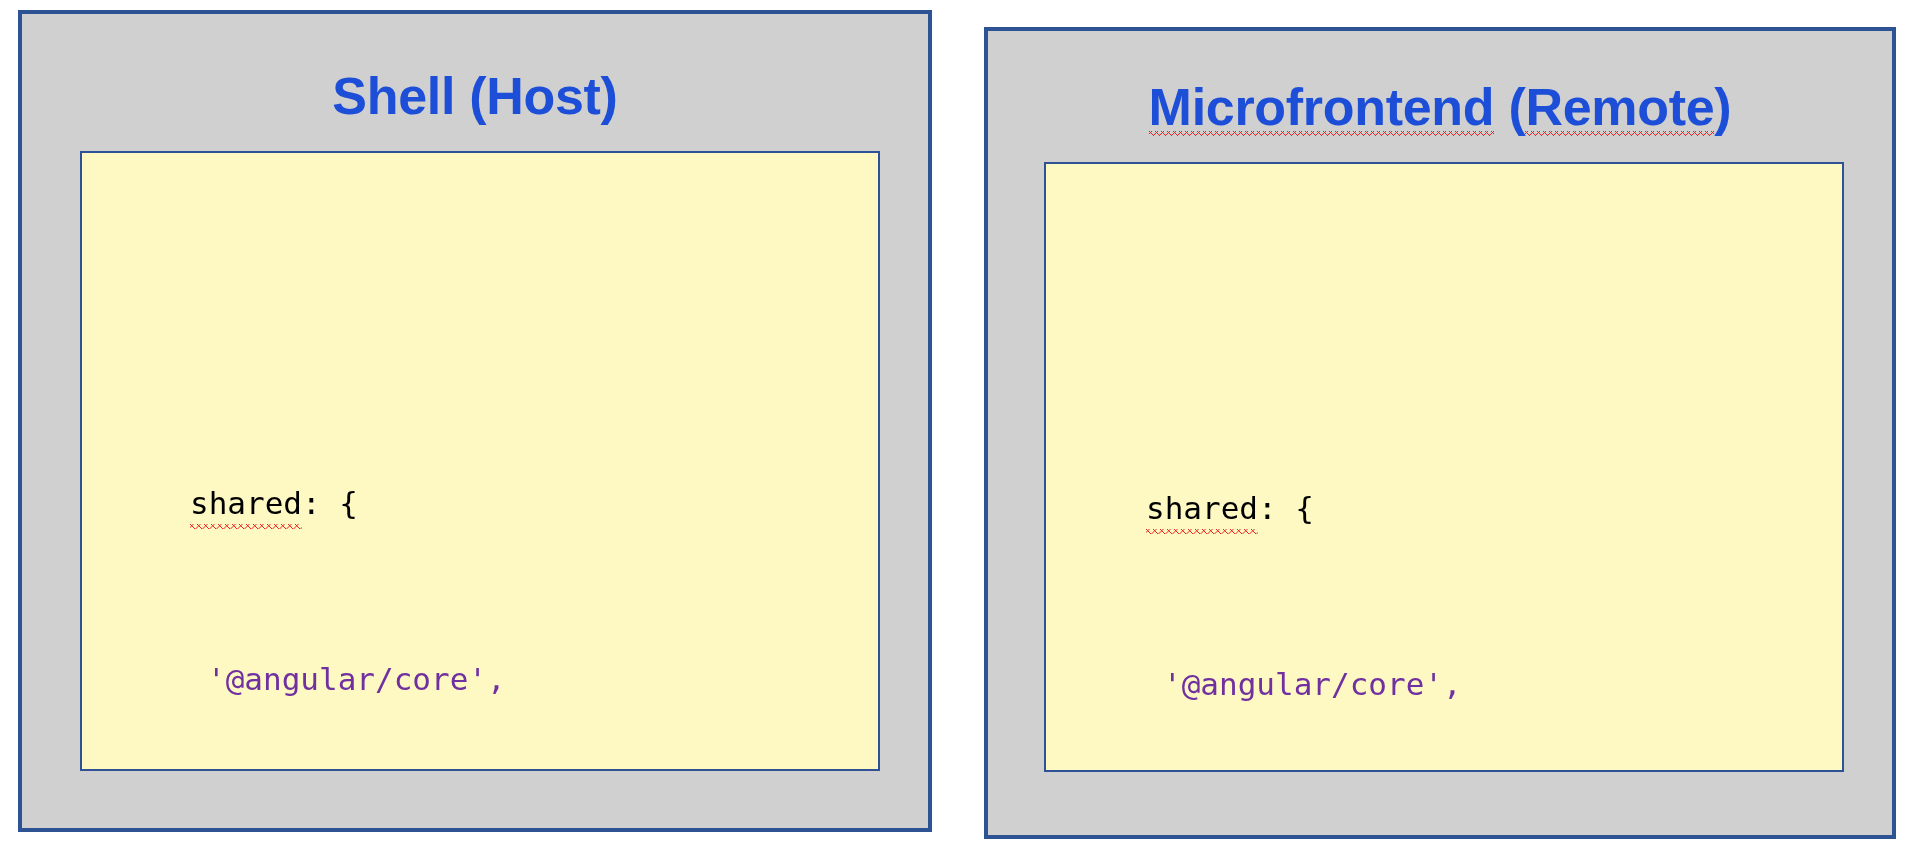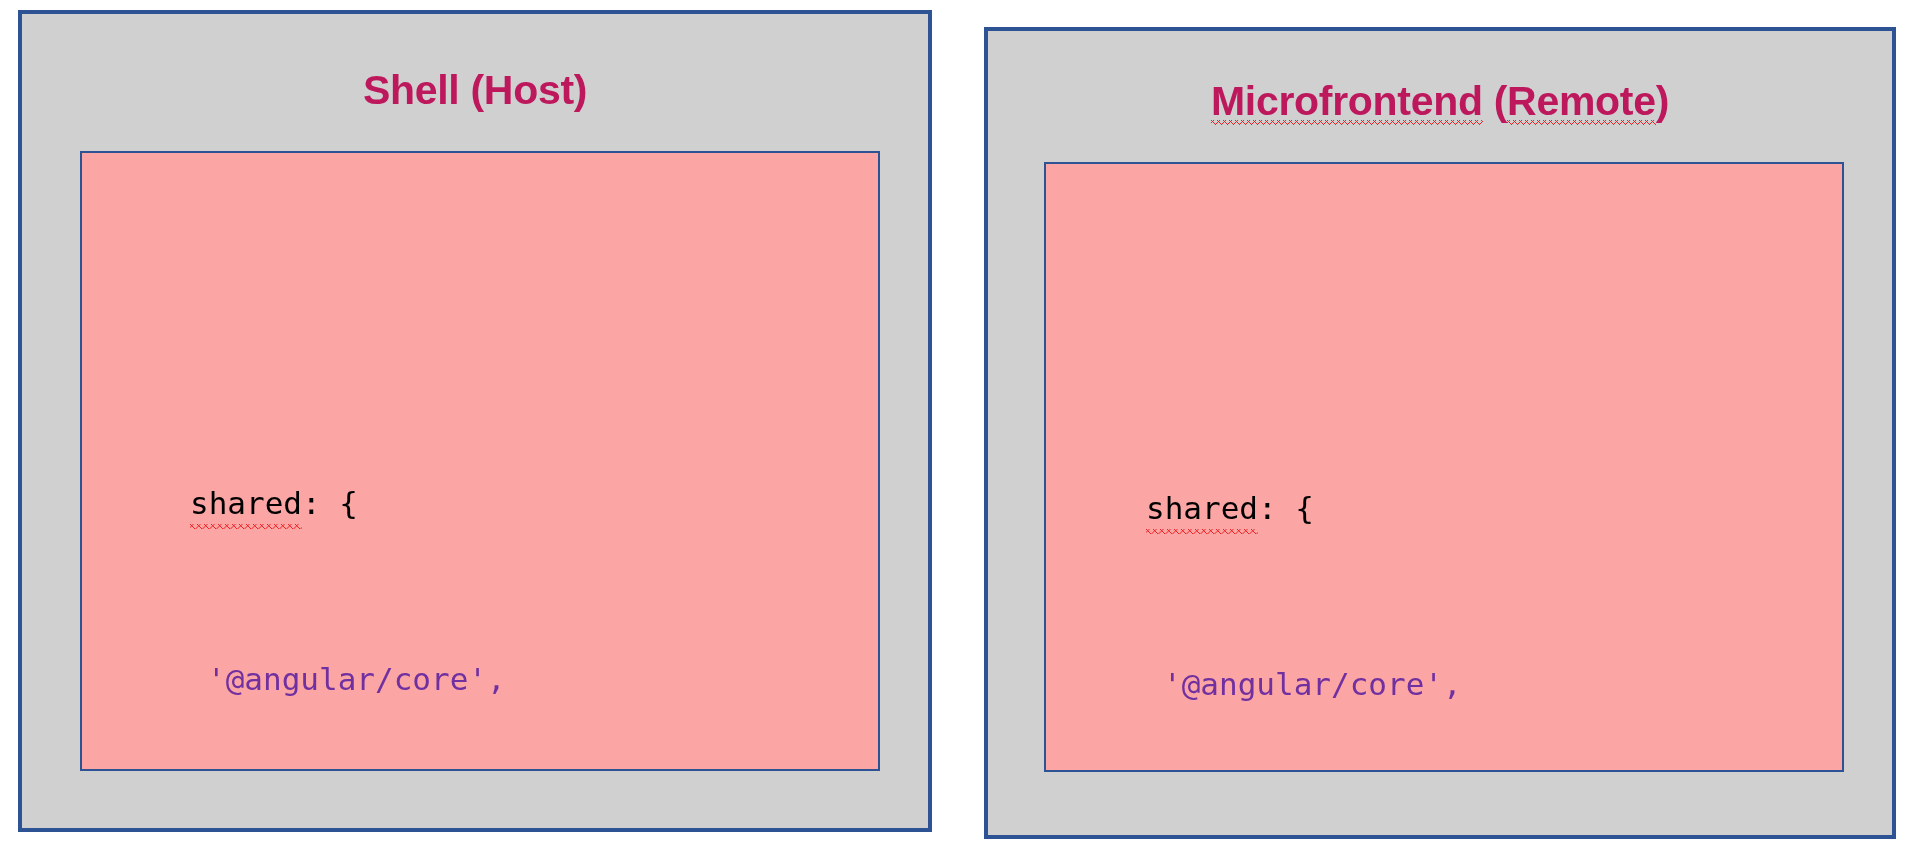--- a/index.html
+++ b/index.html
@@ -32,23 +32,23 @@
   .panel-right { left: 984px; top: 10px; width: 912px; height: 812px; margin-top: 17px; }
 
   
   .panel-title {
     position: absolute;
     left: 0;
     right: 0;
     text-align: center;
     font-family: "Liberation Sans", sans-serif;
     font-weight: bold;
-    font-size: 41px;
+    font-size: 52px;
     line-height: 1.0;
-    color: #be185d;
+    color: #1d4ed8;
     letter-spacing: -0.3px;
     white-space: nowrap;
   }
   .panel-left  .panel-title { top: 56px; }
   .panel-right .panel-title { top: 50px; }
 
   
   .squiggle {
     position: relative;
     display: inline-block;
@@ -70,21 +70,21 @@
   .squiggle-code::after {
     bottom: -4px;
     height: 5px;
     background-size: 7px 7px;
     background-position: 0 0, 3.5px 0;
   }
 
   
   .code-box {
     position: absolute;
-    background: #fca5a5;
+    background: #fef9c3;
     border: 2px solid #2e5395;
     box-sizing: border-box;
     overflow: hidden;
   }
   .panel-left  .code-box { left: 58px; top: 137px; width: 800px; height: 620px; }
   .panel-right .code-box { left: 56px; top: 131px; width: 800px; height: 610px; }
 
   .code {
     position: absolute;
     font-family: "DejaVu Sans Mono", "Liberation Mono", monospace;

